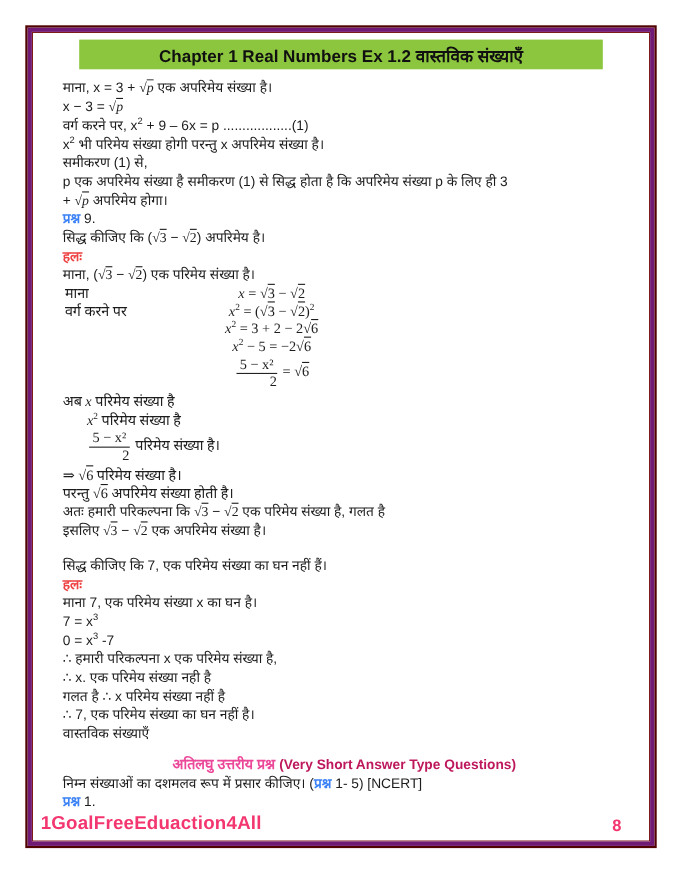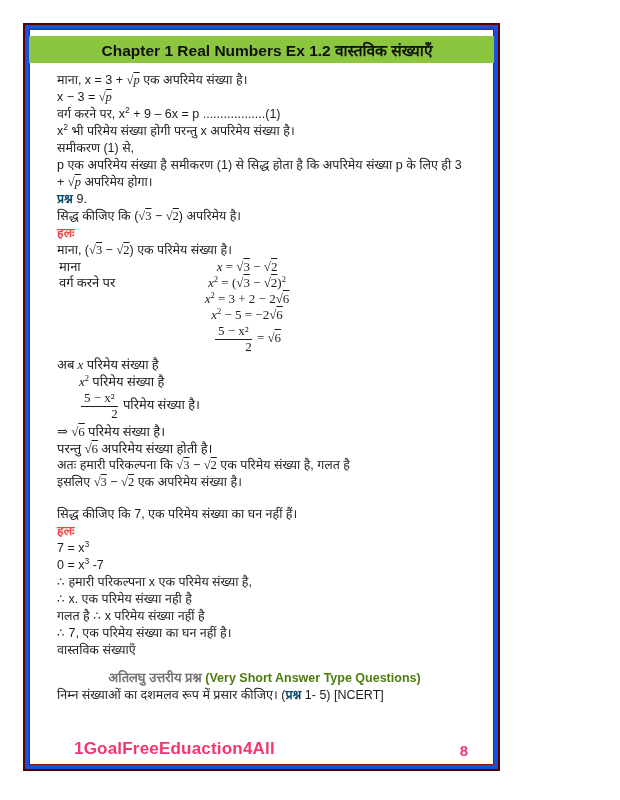--- a/index.html
+++ b/index.html
@@ -1,47 +1,47 @@
 <!DOCTYPE html>
 <html lang="hi"><head>
 <meta charset="utf-8">
 <title>Chapter 1 Real Numbers Ex 1.2</title>
 <style>
   html,body{margin:0;padding:0;background:#ffffff;}
   .sheet{width:620px;height:800px;position:relative;background:#fff;overflow:hidden;
          font-family:"Liberation Sans","DejaVu Sans",sans-serif;}
-  .frame{position:absolute;left:25px;top:25px;width:473px;height:744px;box-sizing:border-box;
-         border:4px solid #1d4ed8;outline:2px solid #530202;
+  .frame{position:absolute;left:25px;top:25px;width:570px;height:744px;box-sizing:border-box;
+         border:4px solid #701a75;outline:2px solid #530202;
          box-shadow:inset 0 0 0 1px #7e1a1a;background:#fff;}
   .inner{position:absolute;inset:0;overflow:hidden;}
   .banner{margin:7px auto 9px;width:476px;height:27px;background:#8cc63e;
           display:flex;align-items:center;justify-content:center;}
   .banner-text{font-weight:bold;font-size:15.5px;color:#101010;white-space:nowrap;}
   .content{padding:0 22px 0 28px;font-size:12.5px;line-height:17px;color:#1c1c1c;overflow:hidden;}
   .ln{min-height:17px;white-space:nowrap;}
   .ln-sp{min-height:0;}
   .ln-pm,.ln-eq{font-family:"Liberation Serif","DejaVu Serif",serif;font-size:13px;}
   .ln-eq{width:380px;position:relative;text-align:center;line-height:16px;min-height:16px;}
   .eq-label{position:absolute;left:2px;top:0;}
   .ln-hc{text-align:center;}
-  .s-q{color:#0c4a6e;font-weight:bold;}
+  .s-q{color:#3b82f6;font-weight:bold;}
   .s-sol{color:#ef4444;font-weight:bold;}
-  .s-rh{color:#737373;font-weight:bold;font-size:13px;text-align:right;}
-  .s-re{color:#4d7c0f;font-weight:bold;}
+  .s-rh{color:#ec4899;font-weight:bold;font-size:13px;text-align:right;}
+  .s-re{color:#be185d;font-weight:bold;}
   .s-it{font-family:"Liberation Serif","DejaVu Serif",serif;font-style:italic;}
   .s-sup{font-size:8.5px;vertical-align:super;line-height:0;}
   .sq{font-family:"Liberation Serif","DejaVu Serif",serif;white-space:nowrap;}
   .sq .r{text-decoration:overline;}
   .sq .it{font-style:italic;}
   .frac{display:inline-block;vertical-align:middle;text-align:right;line-height:1.15;margin:1px 2px;}
   .frac .num{display:block;border-bottom:1px solid #222;padding:0 3px;}
   .frac .den{display:block;}
   .footer{position:absolute;left:8px;right:26px;bottom:6px;
           display:flex;justify-content:space-between;align-items:flex-end;}
-  .brand{color:#f3366f;font-weight:bold;font-size:17px;letter-spacing:.2px;margin-left:37px;}
+  .brand{color:#f3366f;font-weight:bold;font-size:17px;letter-spacing:.2px;}
   .pagenum{color:#f3366f;font-weight:bold;font-size:15px;}
 </style>
 </head>
 <body>
 
 <div class="sheet">
   <div class="frame">
     <div class="inner">
       <div class="banner">
         <span class="banner-text">Chapter 1 Real Numbers Ex 1.2 वास्तविक संख्याएँ</span>
@@ -66,30 +66,32 @@
           <div class="ln ln-pm"><span>अब </span><span class="s-it">x</span><span> परिमेय संख्या है</span></div>
           <div class="ln ln-pm" style="padding-left: 22px;"><span class="s-it">x</span><span class="s-sup">2</span><span> परिमेय संख्या है</span></div>
           <div class="ln ln-pm" style="padding-left: 22px;"><span class="frac"><span class="num">5 − x²</span><span class="den">2</span></span><span> परिमेय संख्या है।</span></div>
           <div class="ln ln-pm"><span>⇒  </span><span class="sq">√<span class="r">6</span></span><span> परिमेय संख्या है।</span></div>
           <div class="ln ln-pm"><span>परन्तु </span><span class="sq">√<span class="r">6</span></span><span> अपरिमेय संख्या होती है।</span></div>
           <div class="ln ln-p"><span>अतः हमारी परिकल्पना कि </span><span class="sq">√<span class="r">3</span></span><span> − </span><span class="sq">√<span class="r">2</span></span><span> एक परिमेय संख्या है, गलत है</span></div>
           <div class="ln ln-p"><span>इसलिए </span><span class="sq">√<span class="r">3</span></span><span> − </span><span class="sq">√<span class="r">2</span></span><span> एक अपरिमेय संख्या है।</span></div>
           <div class="ln ln-sp" style="height: 15px;"></div>
           <div class="ln ln-p"><span>सिद्ध कीजिए कि 7, एक परिमेय संख्या का घन नहीं हैं।</span></div>
           <div class="ln ln-p"><span class="s-sol">हलः</span></div>
+          <div class="ln ln-p"><span>माना 7, एक परिमेय संख्या x का घन है।</span></div>
           <div class="ln ln-p"><span>7 = x</span><span class="s-sup">3</span></div>
           <div class="ln ln-p"><span>0 = x</span><span class="s-sup">3</span><span> -7</span></div>
           <div class="ln ln-p"><span>∴ हमारी परिकल्पना x एक परिमेय संख्या है,</span></div>
           <div class="ln ln-p"><span>∴ x. एक परिमेय संख्या नही है</span></div>
           <div class="ln ln-p"><span>गलत है ∴ x परिमेय संख्या नहीं है</span></div>
           <div class="ln ln-p"><span>∴ 7, एक परिमेय संख्या का घन नहीं है।</span></div>
           <div class="ln ln-p"><span>वास्तविक संख्याएँ</span></div>
           <div class="ln ln-sp" style="height: 10px;"></div>
           <div class="ln ln-hc"><span class="s-rh">अतिलघु उत्तरीय प्रश्न </span><span class="s-re">(Very Short Answer Type Questions)</span></div>
           <div class="ln ln-p"><span>निम्न संख्याओं का दशमलव रूप में प्रसार कीजिए। (</span><span class="s-q">प्रश्न</span><span> 1- 5) [NCERT]</span></div>
+          <div class="ln ln-p"><span class="s-q">प्रश्न</span><span> 1.</span></div>
         </div>
       <div class="footer">
         <span class="brand">1GoalFreeEduaction4All</span>
         <span class="pagenum">8</span>
       </div>
     </div>
   </div>
 </div>
 
 </body></html>

